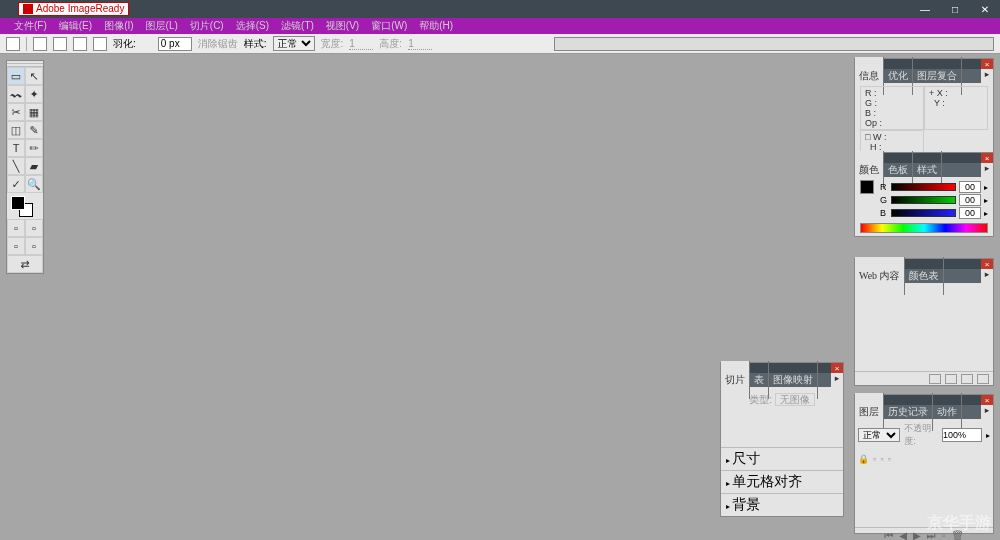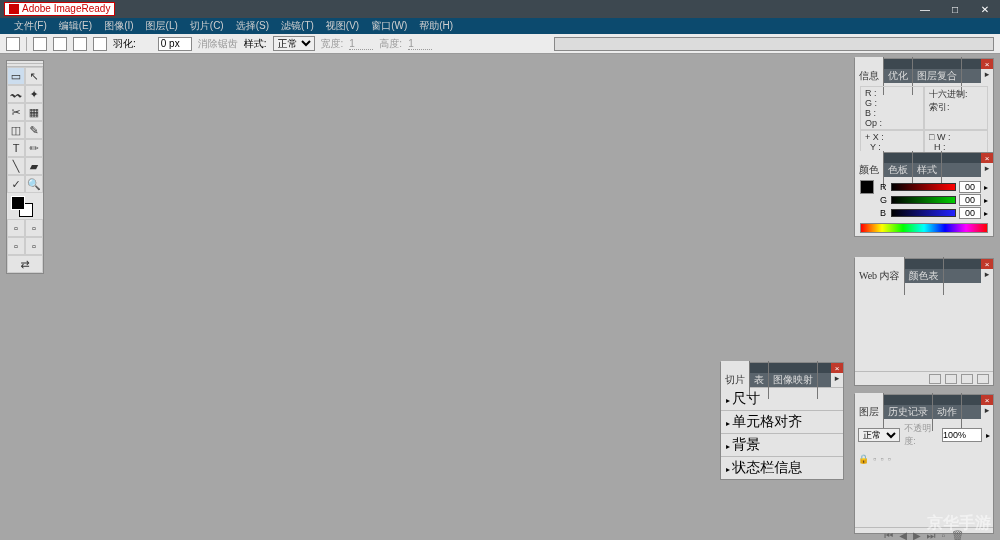--- a/index.html
+++ b/index.html
@@ -1,22 +1,22 @@
 <!DOCTYPE html>
 <html><head>
 <meta charset="utf-8">
 <style>
   * { margin: 0; padding: 0; box-sizing: border-box; font-family: "Microsoft YaHei", sans-serif; }
   html, body { width: 1000px; height: 540px; overflow: hidden; background: #a6a6a6; }
   .titlebar { height: 18px; background: #3d4850; color: #d0d0d0; display: flex; align-items: center; font-size: 10px; position: relative; }
-  .titlebar .app { background: #fff; color: #c00; padding: 0 4px; border: 1px solid #c00; height: 14px; line-height: 12px; margin-left: 4px; display: flex; align-items: center; }
+  .titlebar .app { background: #fff; color: #c00; padding: 0 4px; border: 1px solid #c00; height: 14px; line-height: 12px; margin-left: 18px; display: flex; align-items: center; }
   .titlebar .app .logo { display: inline-block; width: 10px; height: 10px; background: #c00; margin-right: 3px; }
   .winbtns { position: absolute; right: 0; top: 0; display: flex; }
   .winbtns .wb { width: 30px; height: 18px; color: #fff; display: flex; align-items: center; justify-content: center; font-size: 10px; }
-  .menubar { height: 16px; background: #0c4a6e; color: #d0d0d0; display: flex; align-items: center; font-size: 10px; gap: 12px; padding-left: 14px; }
+  .menubar { height: 16px; background: #a21caf; color: #d0d0d0; display: flex; align-items: center; font-size: 10px; gap: 12px; padding-left: 14px; }
   .menubar span { cursor: default; }
   .optbar { height: 20px; background: #ececec; border-bottom: 1px solid #9a9a9a; display: flex; align-items: center; font-size: 10px; padding: 0 6px; gap: 6px; }
   .optbar .ic { width: 14px; height: 14px; border: 1px solid #888; background: #fff; }
   .optbar .sep { width: 1px; height: 14px; background: #aaa; }
   .optbar input.num { width: 34px; height: 14px; font-size: 10px; border: 1px solid #888; padding: 0 2px; margin-left: 16px; }
   .optbar select { height: 15px; font-size: 10px; border: 1px solid #888; }
   .optbar .dimlbl { color: #999; }
   .optbar .dimval { color: #999; border-bottom: 1px dotted #999; min-width: 24px; display: inline-block; }
   .optbar .status { margin-left: auto; width: 440px; height: 14px; border: 1px solid #888; background: #dcdcdc; }
   
@@ -162,24 +162,20 @@
     <div class="tab">图层复合</div>
     <div class="menu">▸</div>
   </div>
   <div class="body">
     <div class="info-grid">
       <div class="c">
         <div>R :</div>
         <div>G :</div>
         <div>B :</div>
         <div>Op :</div>
-      </div>
-      <div class="c">
-        <div>十六进制:</div>
-        <div>索引:</div>
       </div>
       <div class="c">
         + <span>X :</span><br>
         &nbsp;&nbsp;<span>Y :</span>
       </div>
       <div class="c">
         □ <span>W :</span><br>
         &nbsp;&nbsp;<span>H :</span>
       </div>
     </div>
@@ -280,19 +276,22 @@
 <div class="panel" style="top:362px; left:720px; width:124px;">
   <div class="closebar">
       <div class="x">×</div>
     </div>
   <div class="tabs">
     <div class="tab active">切片</div>
     <div class="tab">表</div>
     <div class="tab">图像映射</div>
     <div class="menu">▸</div>
   </div>
+  <div class="body" style="text-align:center; color:#999; padding:6px 0 40px 0;">
+    <span>类型:</span>
+    <span style="border:1px solid #ccc; padding:0 4px">无图像</span>
+  </div>
   <div class="acc-item">尺寸</div>
   <div class="acc-item">单元格对齐</div>
   <div class="acc-item">背景</div>
-  <div class="acc-item">状态栏信息</div>
 </div>
 
 <div class="watermark">京华手游</div>
 
 </body></html>

